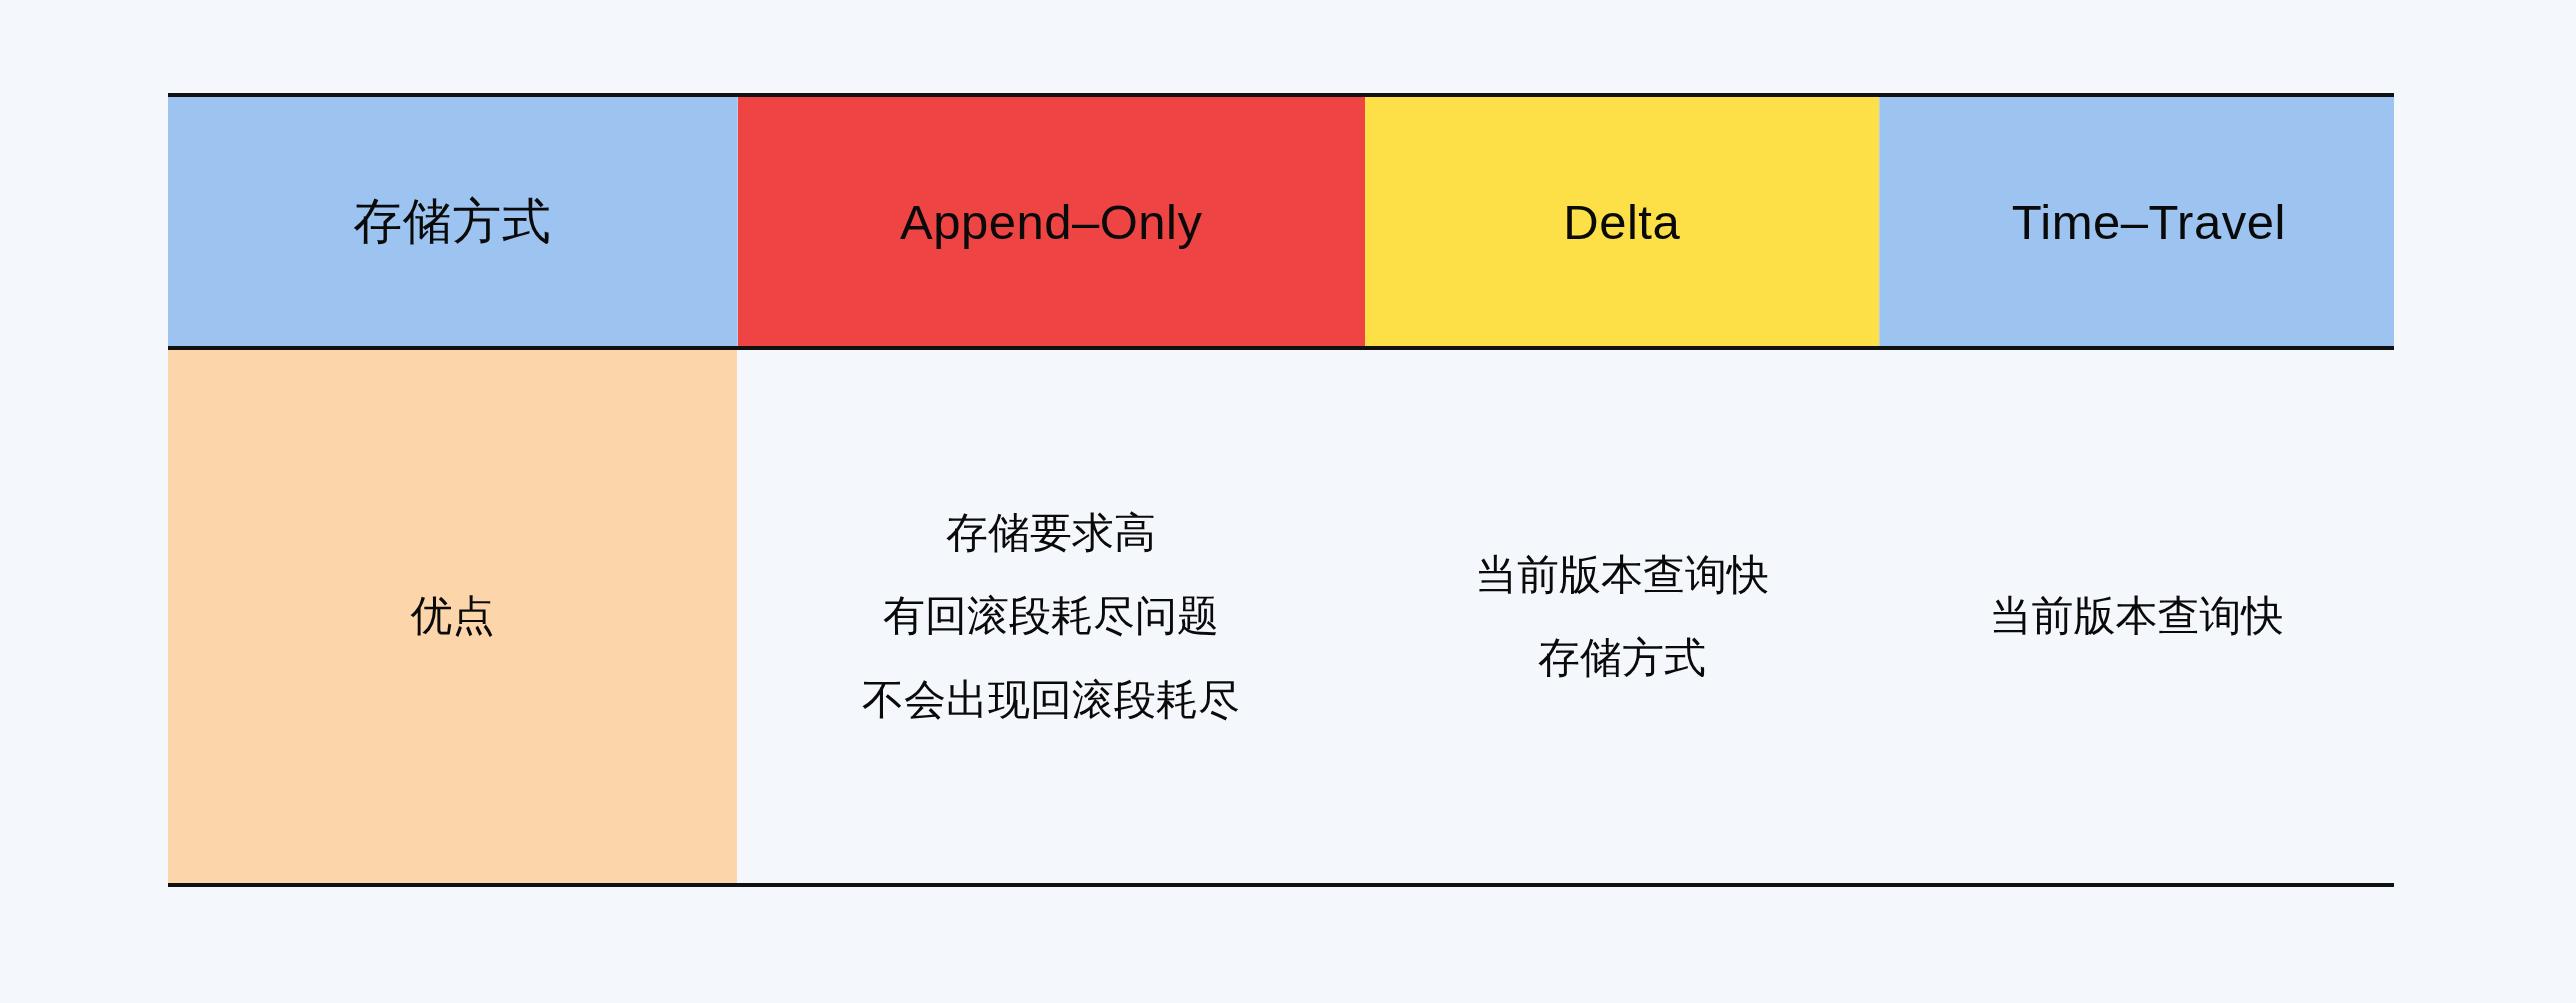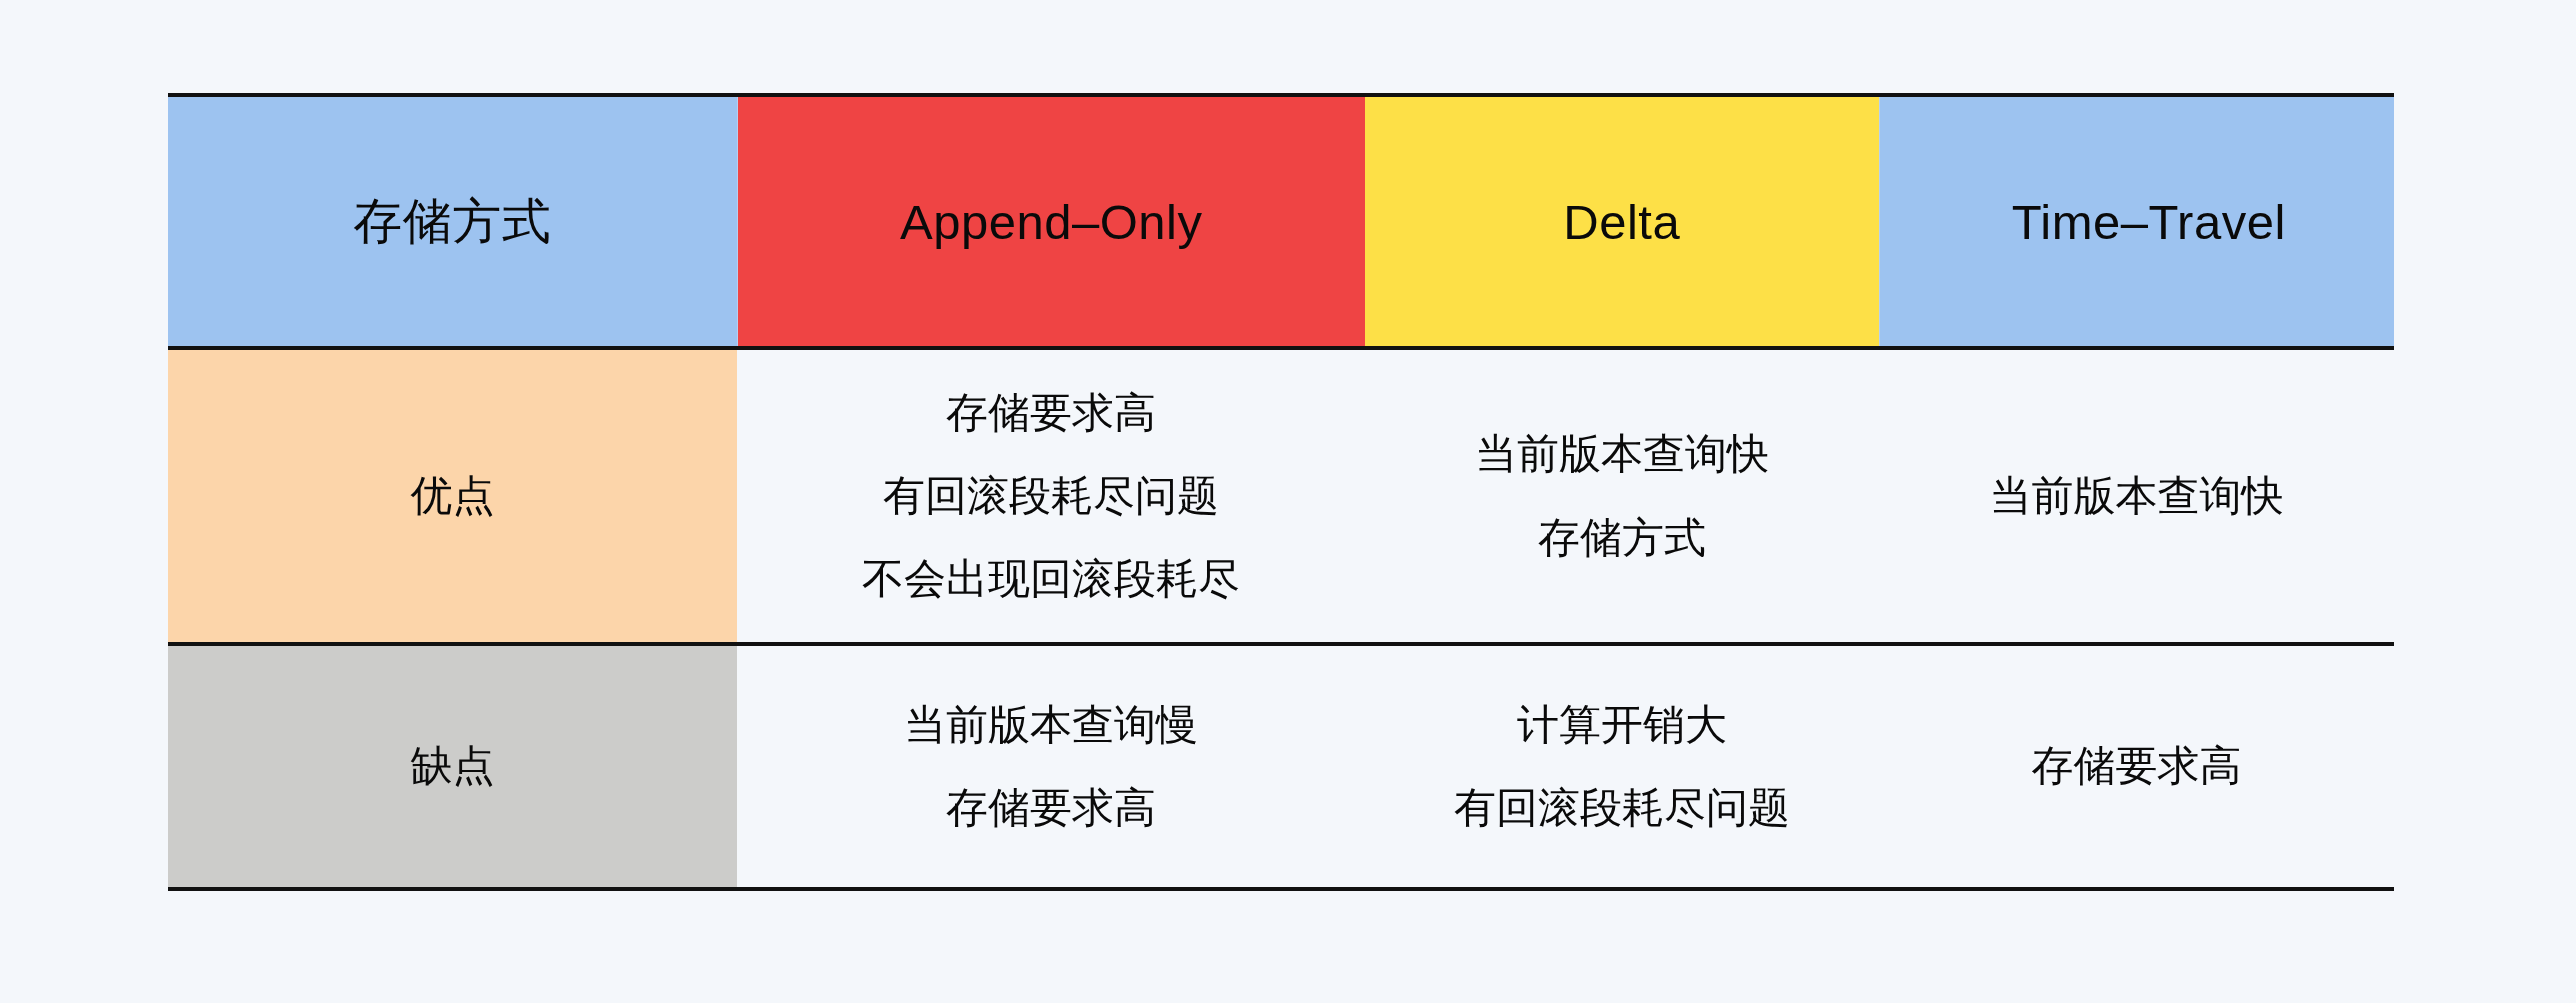--- a/index.html
+++ b/index.html
@@ -130,40 +130,17 @@
           </div>
         </td>
 
         <td>
           <div class="cell-lines">
             <span class="cell-line">当前版本查询快</span>
           </div>
         </td>
       </tr>
 
-      <tr class="body-row cons-row">
-        <td class="row-label-cell" style="background: rgb(204, 204, 202);">缺点</td>
-
-        <td>
-          <div class="cell-lines">
-            <span class="cell-line">当前版本查询慢</span>
-            <span class="cell-line">存储要求高</span>
-          </div>
-        </td>
-
-        <td>
-          <div class="cell-lines">
-            <span class="cell-line">计算开销大</span>
-            <span class="cell-line">有回滚段耗尽问题</span>
-          </div>
-        </td>
-
-        <td>
-          <div class="cell-lines">
-            <span class="cell-line">存储要求高</span>
-          </div>
-        </td>
-      </tr>
 
     </tbody>
   </table>
 </div>
 
 
 </body></html>

